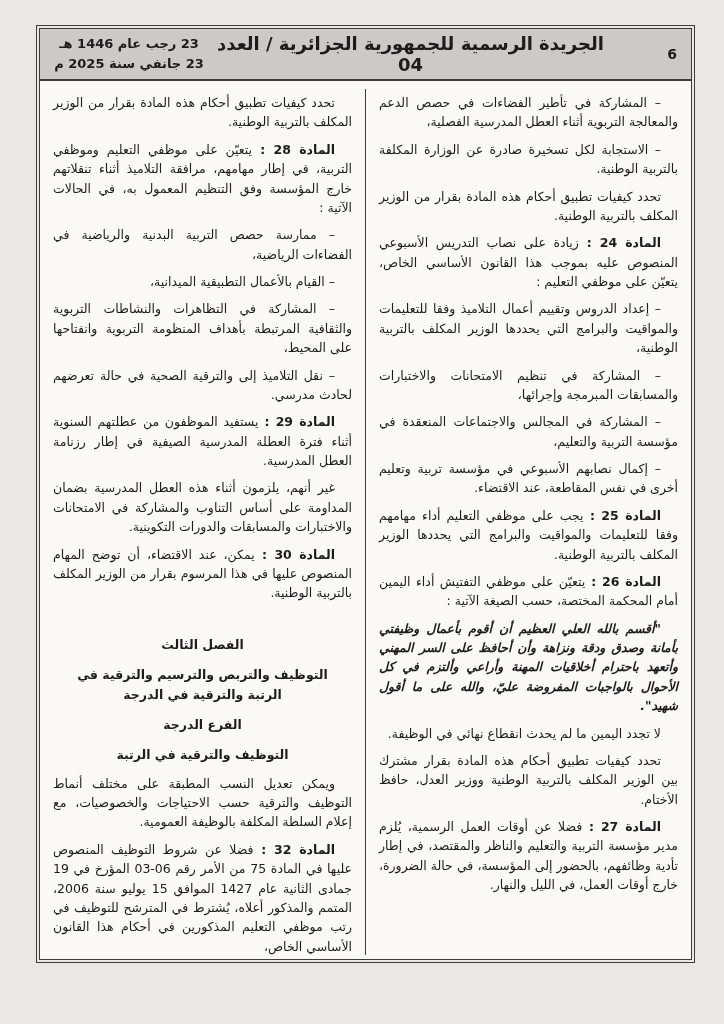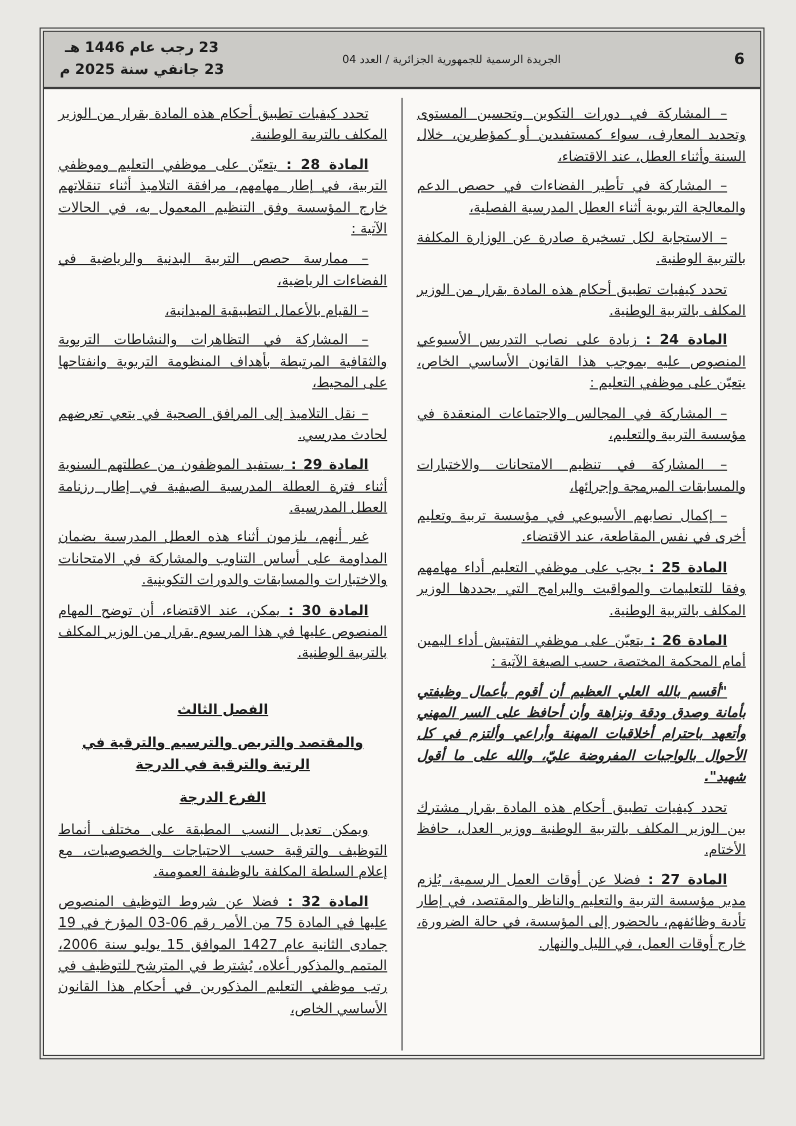--- a/index.html
+++ b/index.html
@@ -36,22 +36,22 @@
     align-items: center;
     justify-content: space-between;
     padding: 0 14px;
   }
   .page-num {
     font-weight: bold;
     font-size: 14px;
     width: 60px;
   }
   .gazette-title {
-    font-weight: normal;
-    font-size: 10px;
+    font-weight: bold;
+    font-size: 18px;
     text-align: center;
     flex: 1;
   }
   .dates {
     width: 150px;
     text-align: center;
     font-weight: bold;
     font-size: 13px;
     line-height: 1.55;
     white-space: nowrap;
@@ -63,21 +63,20 @@
     padding: 8px 0 4px 0;
   }
   .divider { width: 1px; background: #3f3f3f; margin: 0; }
   .col {
     flex: 1;
     padding: 4px 13px 4px 13px;
     overflow: hidden;
     font-size: 12.5px;
     line-height: 1.55;
     text-align: justify;
-    text-decoration: underline;
   }
   .par { text-indent: 17px; margin-bottom: 8px; }
   .par .lbl { font-weight: bold; }
   .oath { font-weight: bold; font-style: italic; }
   .heading {
     text-indent: 0;
     text-align: center;
     font-weight: bold;
     margin: 10px 10px 9px 10px;
     line-height: 1.6;
@@ -95,48 +94,50 @@
         <div class="page-num">6</div>
         <div class="gazette-title">الجريدة الرسمية للجمهورية الجزائرية / العدد 04</div>
         <div class="dates">
           <div>23 رجب عام 1446 هـ</div>
           <div>23 جانفي سنة 2025 م</div>
         </div>
       </div>
 
       <div class="body" dir="rtl">
         <div class="col">
-            <div class="par item">– المشاركة في دورات التكوين وتحسين المستوى وتجديد المعارف، سواء كمستفيدين أو كمؤطرين، خلال السنة وأثناء العطل، عند الاقتضاء،</div>
             <div class="par item">– المشاركة في تأطير الفضاءات في حصص الدعم والمعالجة التربوية أثناء العطل المدرسية الفصلية،</div>
             <div class="par item">– الاستجابة لكل تسخيرة صادرة عن الوزارة المكلفة بالتربية الوطنية.</div>
             <div class="par">تحدد كيفيات تطبيق أحكام هذه المادة بقرار من الوزير المكلف بالتربية الوطنية.</div>
             <div class="par article"><span class="lbl">المادة 24 : </span>زيادة على نصاب التدريس الأسبوعي المنصوص عليه بموجب هذا القانون الأساسي الخاص، يتعيّن على موظفي التعليم :</div>
+            <div class="par item">– إعداد الدروس وتقييم أعمال التلاميذ وفقا للتعليمات والمواقيت والبرامج التي يحددها الوزير المكلف بالتربية الوطنية،</div>
+            <div class="par item">– المشاركة في تنظيم الامتحانات والاختبارات والمسابقات المبرمجة وإجرائها،</div>
             <div class="par item">– المشاركة في المجالس والاجتماعات المنعقدة في مؤسسة التربية والتعليم،</div>
-            <div class="par item">– المشاركة في تنظيم الامتحانات والاختبارات والمسابقات المبرمجة وإجرائها،</div>
             <div class="par item">– إكمال نصابهم الأسبوعي في مؤسسة تربية وتعليم أخرى في نفس المقاطعة، عند الاقتضاء.</div>
             <div class="par article"><span class="lbl">المادة 25 : </span>يجب على موظفي التعليم أداء مهامهم وفقا للتعليمات والمواقيت والبرامج التي يحددها الوزير المكلف بالتربية الوطنية.</div>
             <div class="par article"><span class="lbl">المادة 26 : </span>يتعيّن على موظفي التفتيش أداء اليمين أمام المحكمة المختصة، حسب الصيغة الآتية :</div>
             <div class="par oath">"أقسم بالله العلي العظيم أن أقوم بأعمال وظيفتي بأمانة وصدق ودقة ونزاهة وأن أحافظ على السر المهني وأتعهد باحترام أخلاقيات المهنة وأراعي وألتزم في كل الأحوال بالواجبات المفروضة عليّ، والله على ما أقول شهيد".</div>
+            <div class="par">لا تجدد اليمين ما لم يحدث انقطاع نهائي في الوظيفة.</div>
             <div class="par">تحدد كيفيات تطبيق أحكام هذه المادة بقرار مشترك بين الوزير المكلف بالتربية الوطنية ووزير العدل، حافظ الأختام.</div>
             <div class="par article"><span class="lbl">المادة 27 : </span>فضلا عن أوقات العمل الرسمية، يُلزم مدير مؤسسة التربية والتعليم والناظر والمقتصد، في إطار تأدية وظائفهم، بالحضور إلى المؤسسة، في حالة الضرورة، خارج أوقات العمل، في الليل والنهار.</div>
           </div>
         <div class="divider"></div>
         <div class="col">
             <div class="par">تحدد كيفيات تطبيق أحكام هذه المادة بقرار من الوزير المكلف بالتربية الوطنية.</div>
             <div class="par article"><span class="lbl">المادة 28 : </span>يتعيّن على موظفي التعليم وموظفي التربية، في إطار مهامهم، مرافقة التلاميذ أثناء تنقلاتهم خارج المؤسسة وفق التنظيم المعمول به، في الحالات الآتية :</div>
             <div class="par item">– ممارسة حصص التربية البدنية والرياضية في الفضاءات الرياضية،</div>
             <div class="par item">– القيام بالأعمال التطبيقية الميدانية،</div>
             <div class="par item">– المشاركة في التظاهرات والنشاطات التربوية والثقافية المرتبطة بأهداف المنظومة التربوية وانفتاحها على المحيط،</div>
-            <div class="par item">– نقل التلاميذ إلى المرافق الصحية في يتعي تعرضهم لحادث مدرسي.</div>
+            <div class="par item">– نقل التلاميذ إلى والترقية الصحية في حالة تعرضهم لحادث مدرسي.</div>
             <div class="par article"><span class="lbl">المادة 29 : </span>يستفيد الموظفون من عطلتهم السنوية أثناء فترة العطلة المدرسية الصيفية في إطار رزنامة العطل المدرسية.</div>
             <div class="par">غير أنهم، يلزمون أثناء هذه العطل المدرسية بضمان المداومة على أساس التناوب والمشاركة في الامتحانات والاختبارات والمسابقات والدورات التكوينية.</div>
             <div class="par article"><span class="lbl">المادة 30 : </span>يمكن، عند الاقتضاء، أن توضح المهام المنصوص عليها في هذا المرسوم بقرار من الوزير المكلف بالتربية الوطنية.</div>
             <div class="heading first">الفصل الثالث</div>
-            <div class="heading">والمقتصد والتربص والترسيم والترقية في الرتبة والترقية في الدرجة</div>
+            <div class="heading">التوظيف والتربص والترسيم والترقية في الرتبة والترقية في الدرجة</div>
             <div class="heading">الفرع الدرجة</div>
+            <div class="heading">التوظيف والترقية في الرتبة</div>
             <div class="par">ويمكن تعديل النسب المطبقة على مختلف أنماط التوظيف والترقية حسب الاحتياجات والخصوصيات، مع إعلام السلطة المكلفة بالوظيفة العمومية.</div>
             <div class="par article"><span class="lbl">المادة 32 : </span>فضلا عن شروط التوظيف المنصوص عليها في المادة 75 من الأمر رقم 06-03 المؤرخ في 19 جمادى الثانية عام 1427 الموافق 15 يوليو سنة 2006، المتمم والمذكور أعلاه، يُشترط في المترشح للتوظيف في رتب موظفي التعليم المذكورين في أحكام هذا القانون الأساسي الخاص،</div>
           </div>
       </div>
 
     </div>
   </div>
 </div>
 
 </body></html>

